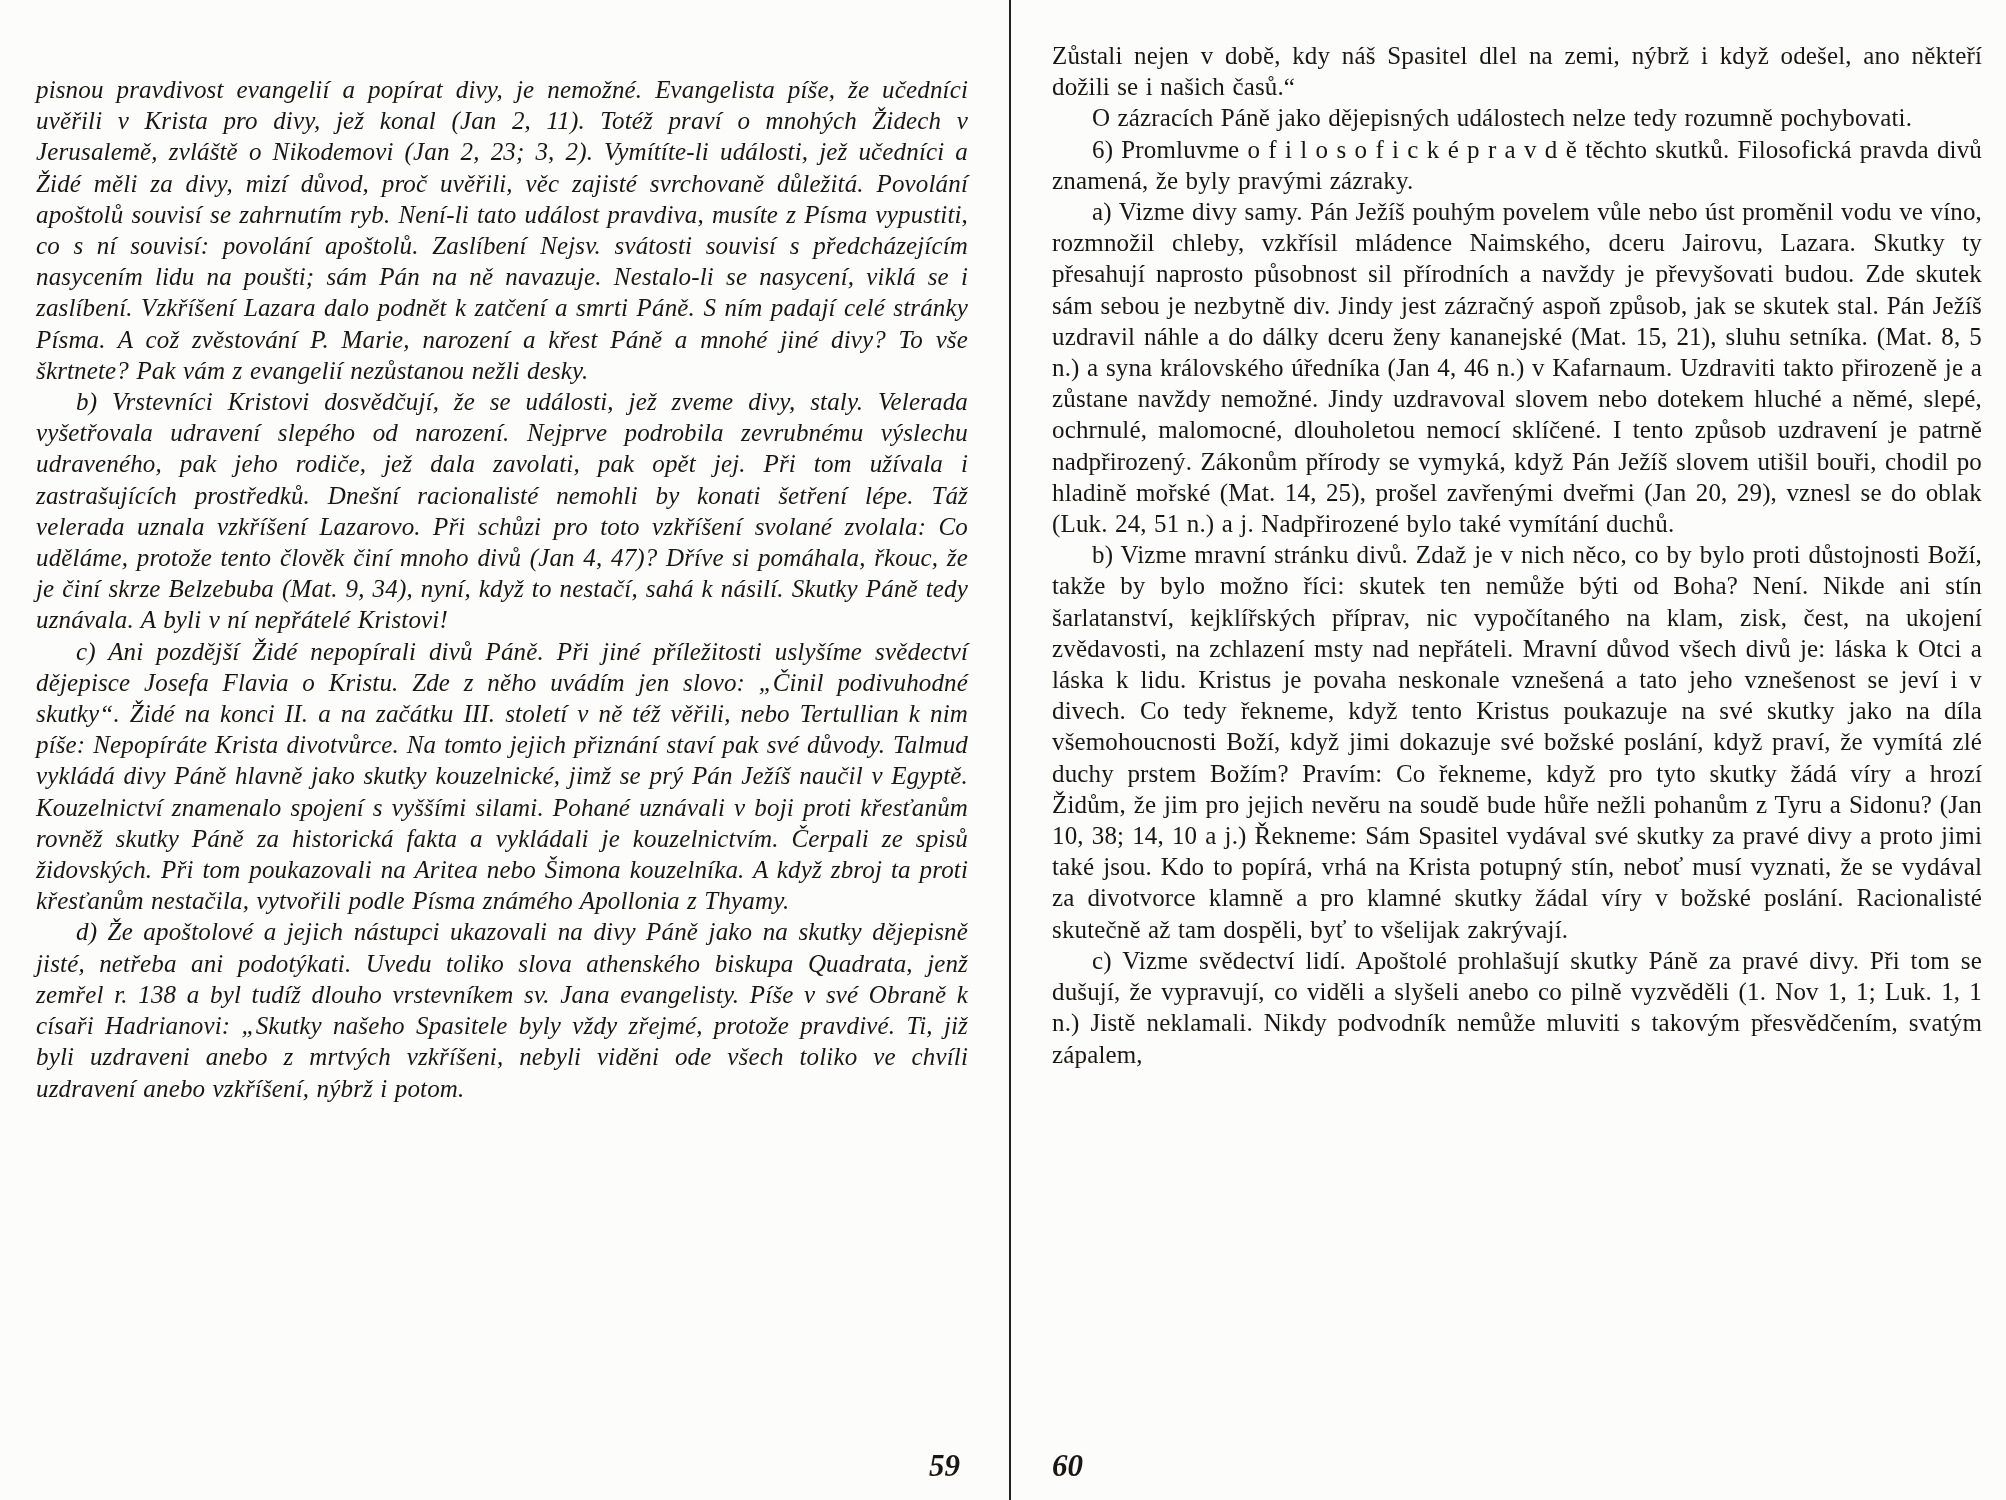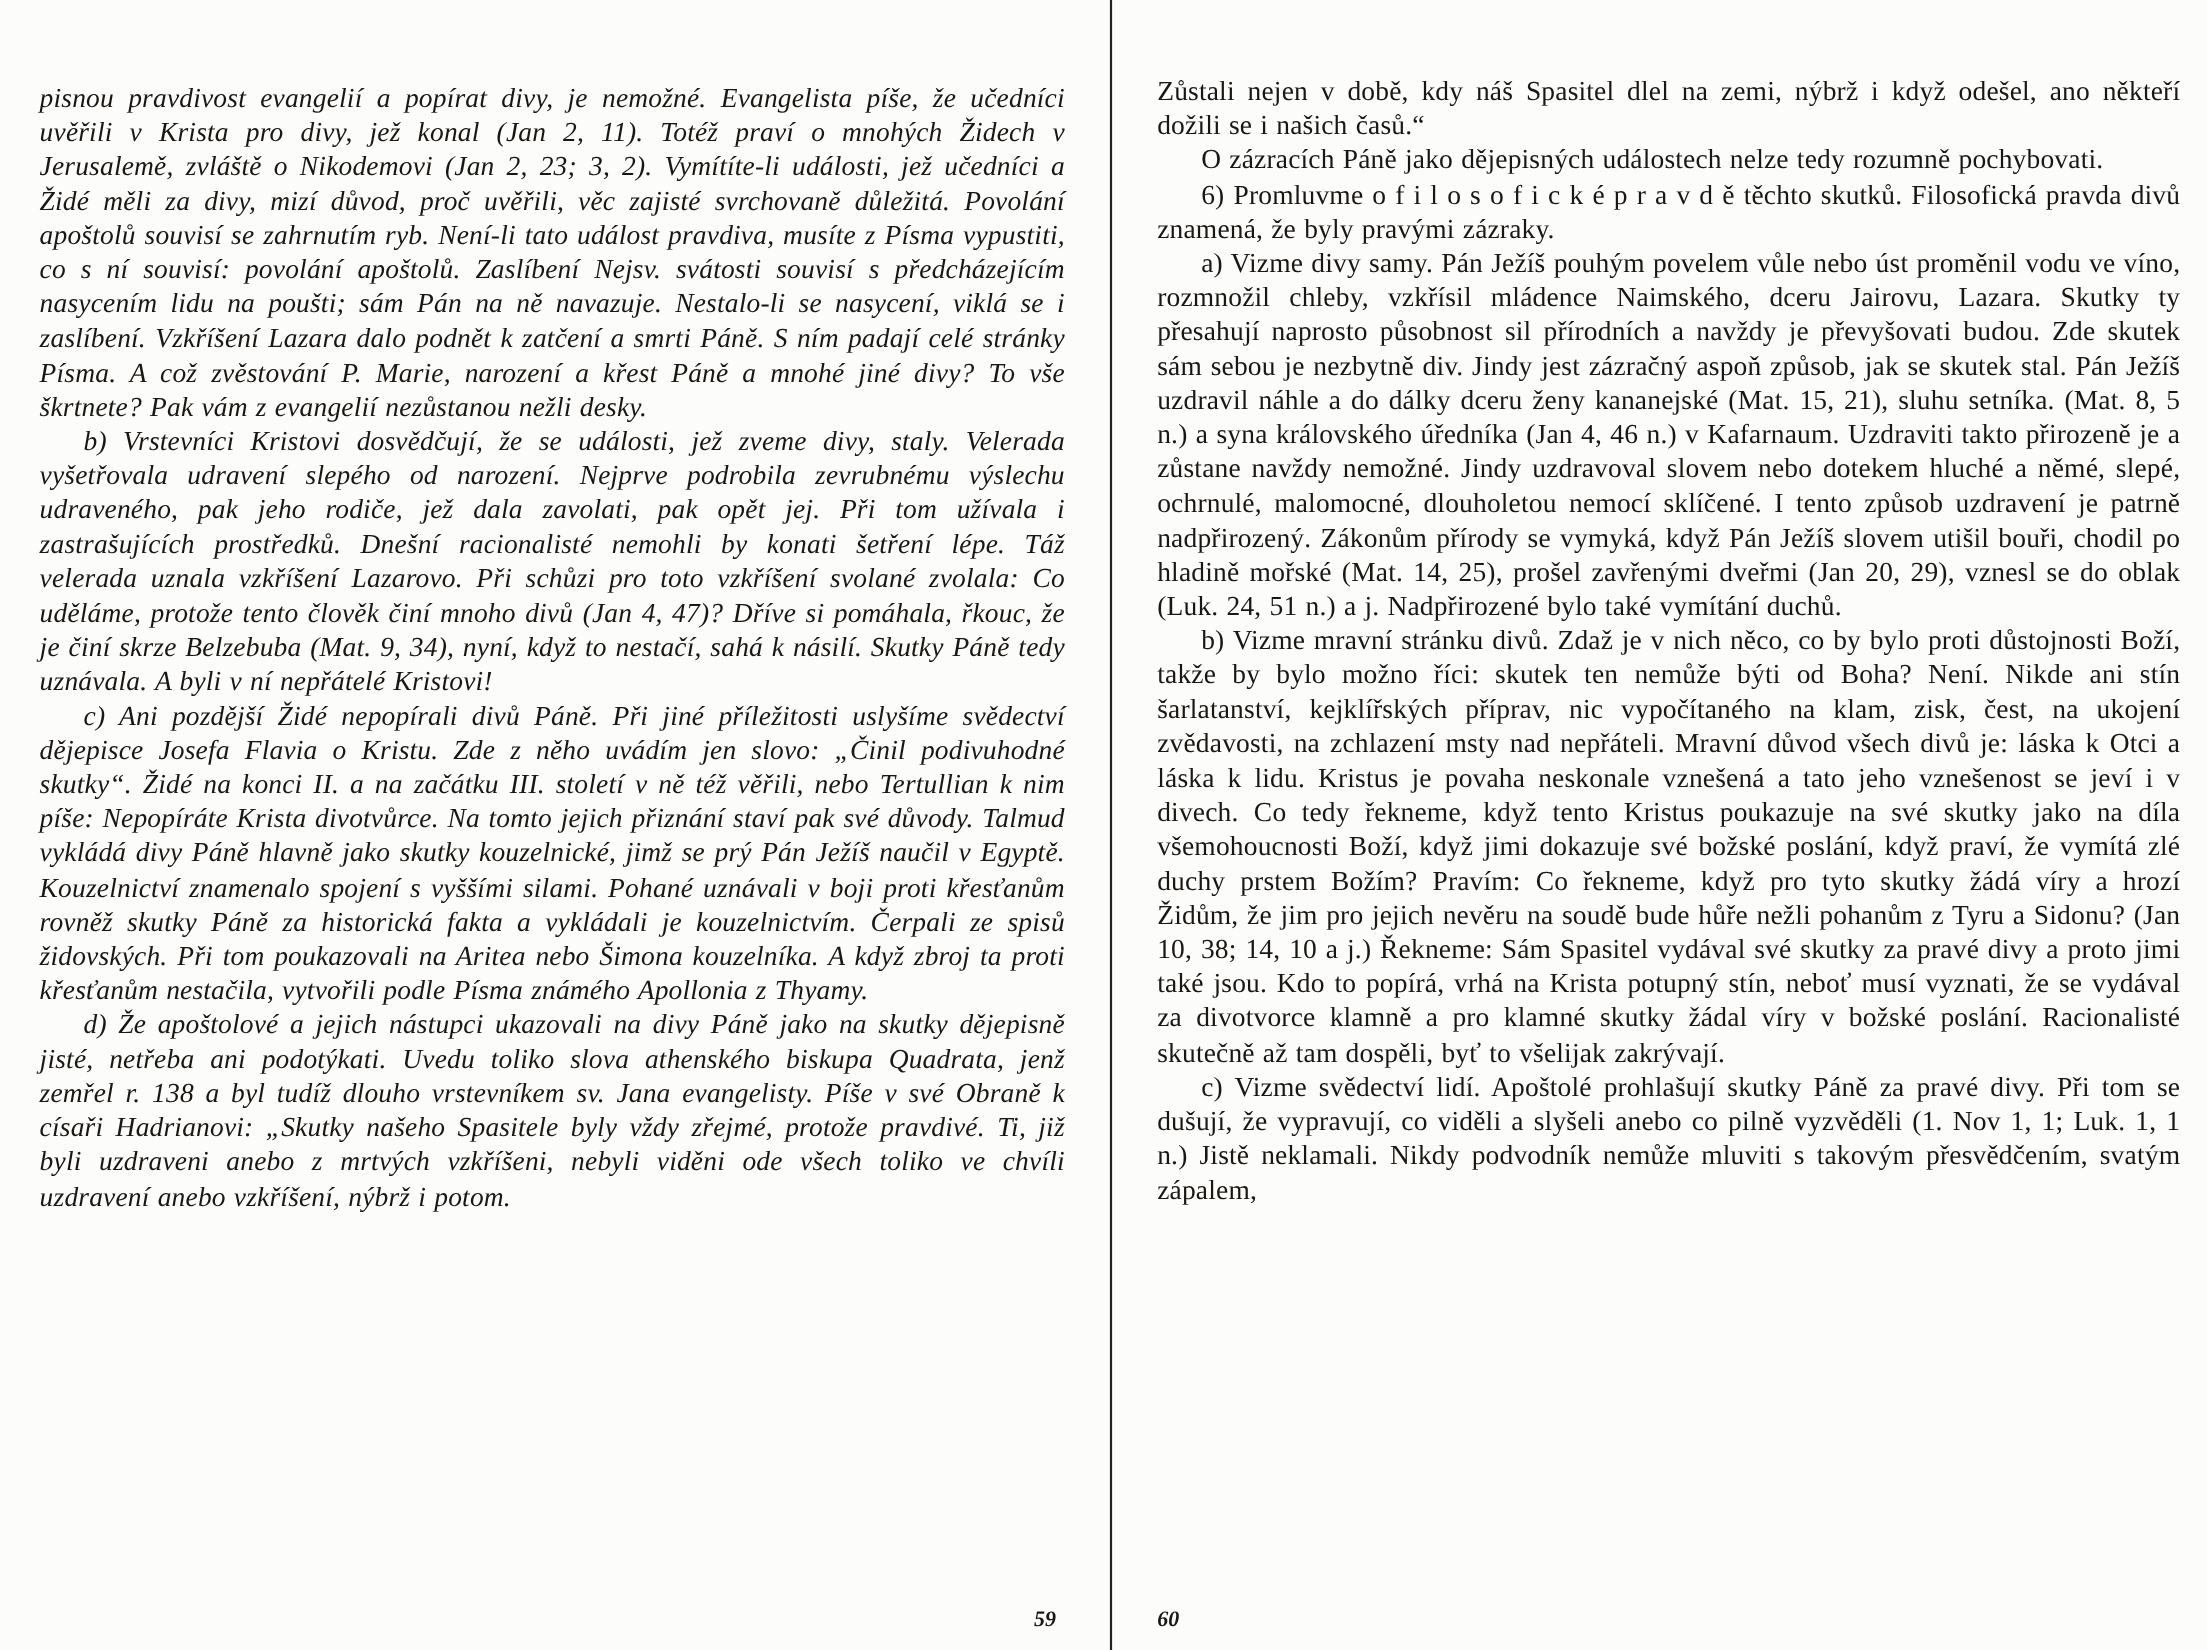--- a/index.html
+++ b/index.html
@@ -34,33 +34,33 @@
     height: 1500px;
     background: #222;
   }
   .text-block {
     position: absolute;
     left: 0;
     right: 0;
     text-align: justify;
   }
   .page-left  .text-block { top: 74px; }
-  .page-right .text-block { top: 68px; font-family: Liberation Serif, serif; }
+  .page-right .text-block { top: 40px; font-family: Liberation Serif, serif; }
   .para {
     margin: 0;
     font-size: 25px;
     line-height: 31.2px;
     letter-spacing: 0.15px;
     word-spacing: 1px;
   }
   .para.indent { text-indent: 40px; }
   .pagenum {
     position: absolute;
     bottom: 16px;
-    font-size: 20px;
+    font-size: 31px;
     font-weight: bold;
   }
   .pagenum-left  { right: 8px; }
   .pagenum-right { left: 0; font-style: italic; }
 </style>
 </head>
 <body>
 
 <div class="spread">
 

